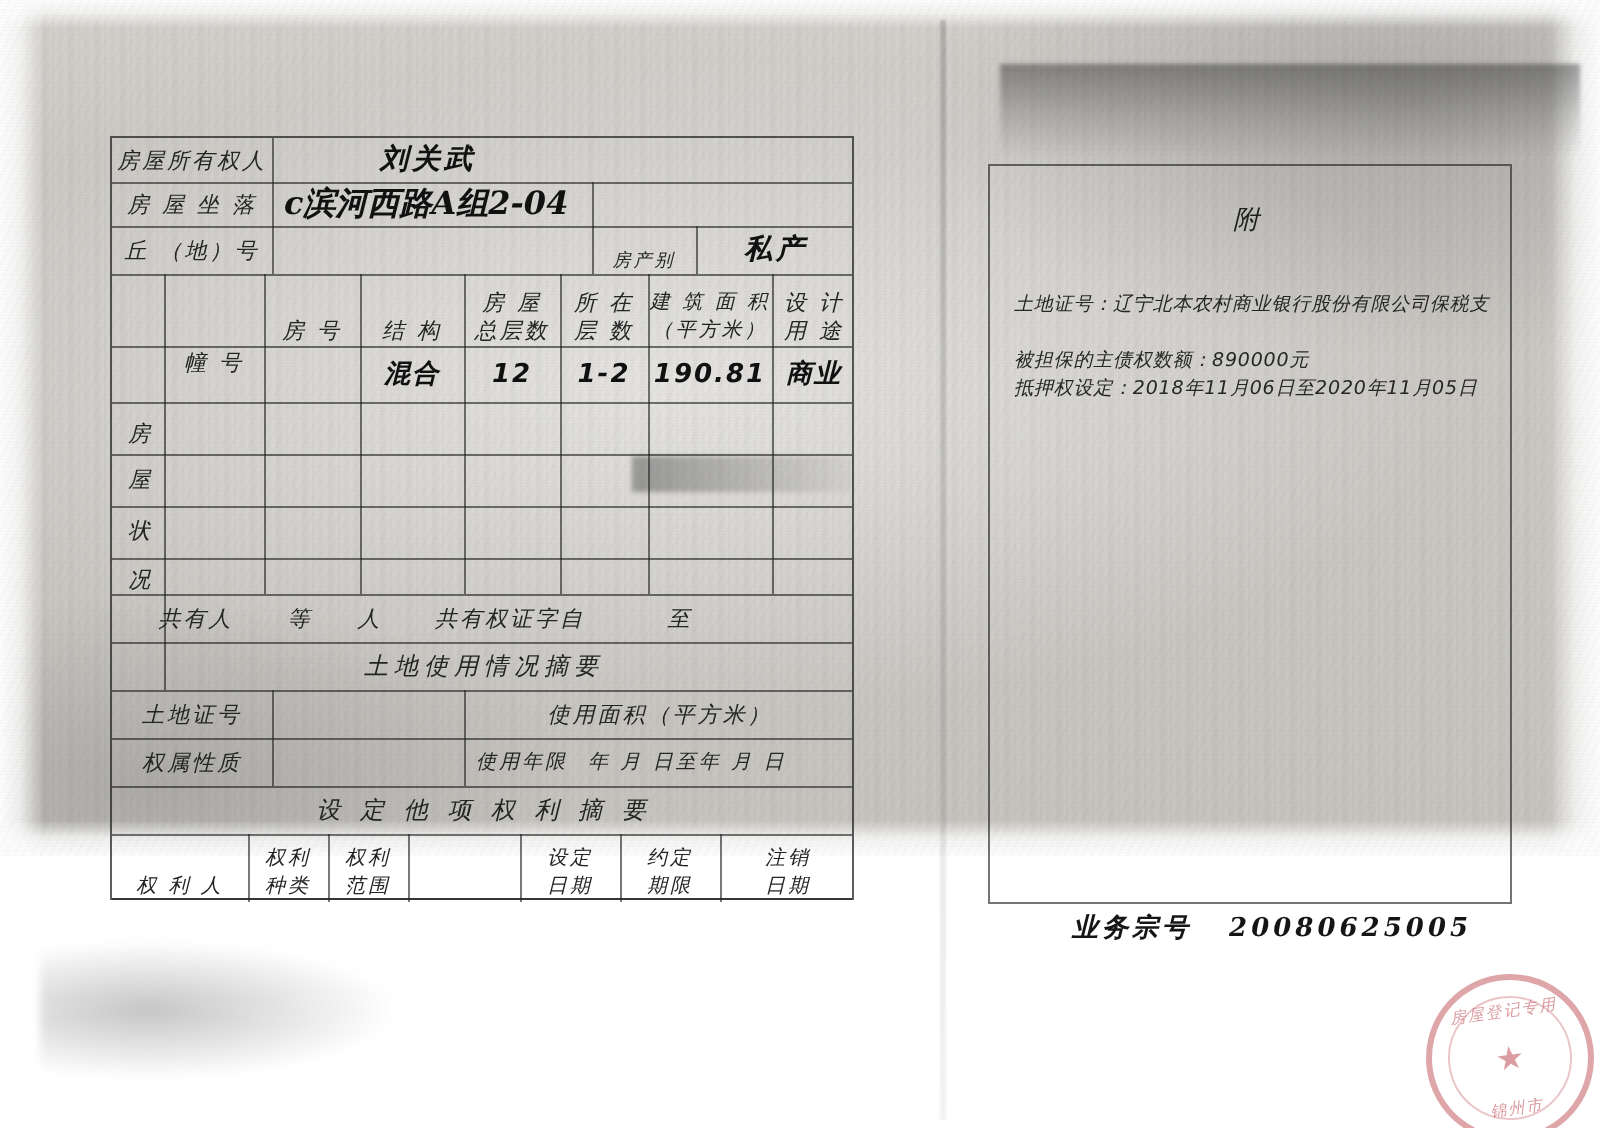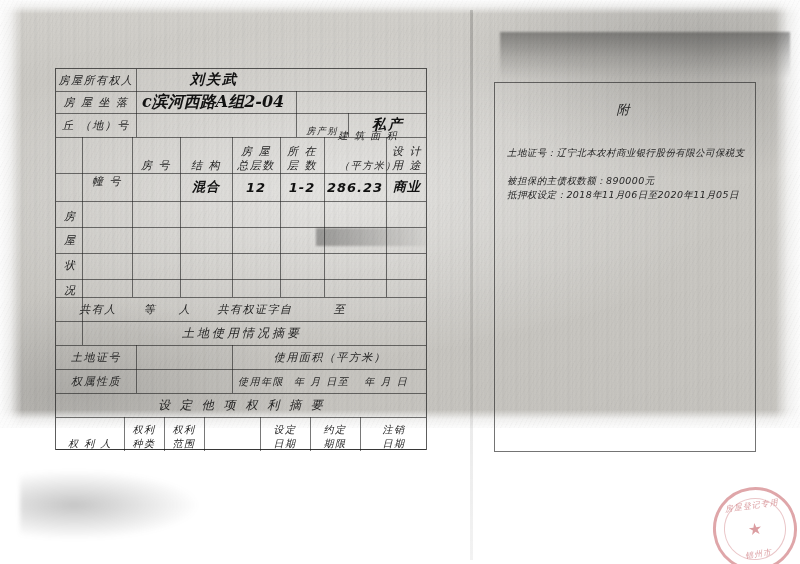--- a/index.html
+++ b/index.html
@@ -317,35 +317,35 @@
       <span></span>
     </div>
     <div class="tc lbl two" style="left:176px; top:68px; width:48px; height:36px">
       <span>房 屋</span>
       <span>总层数</span>
     </div>
     <div class="tc lbl two" style="left:224px; top:68px; width:44px; height:36px">
       <span>所 在</span>
       <span>层 数</span>
     </div>
-    <div class="tc lbl two" style="left:281px; top:68px; width:62px; height:36px; font-size:10px;gap:16px;">
+    <div class="tc lbl two" style="left:268px; top:68px; width:62px; height:36px; font-size:10px;">
       <span>建 筑 面 积</span>
       <span>（平方米）</span>
     </div>
     <div class="tc lbl two" style="left:330px; top:68px; width:42px; height:36px">
       <span>设 计</span>
       <span>用 途</span>
     </div>
 
     <div class="tc val" style="left:26px;  top:104px; width:50px; height:28px"></div>
     <div class="tc val" style="left:76px;  top:104px; width:48px; height:28px"></div>
     <div class="tc val" style="left:124px; top:104px; width:52px; height:28px">混合</div>
     <div class="tc val" style="left:176px; top:104px; width:48px; height:28px">12</div>
     <div class="tc val" style="left:224px; top:104px; width:44px; height:28px">1-2</div>
-    <div class="tc val" style="left:268px; top:104px; width:62px; height:28px">286.23</div>
+    <div class="tc val" style="left:268px; top:104px; width:62px; height:28px">190.81</div>
     <div class="tc val" style="left:330px; top:104px; width:42px; height:28px">商业</div>
 
     <div class="tc lbl" style="left:0; top:252px; width:372px; height:24px; font-size:12px; letter-spacing:3px;">土地使用情况摘要</div>
 
     <div class="tc lbl" style="left:0;   top:228px; width:372px; height:24px; justify-content:flex-start; padding-left:10px; gap:0;">
       <span style="display:inline-block;width:64px;text-align:center;">共有人</span>
       <span style="display:inline-block;width:40px;text-align:center;">等</span>
       <span style="display:inline-block;width:30px;text-align:center;">人</span>
       <span style="display:inline-block;width:110px;text-align:center;">共有权证字自</span>
       <span style="display:inline-block;width:60px;text-align:center;">至</span>
@@ -354,21 +354,21 @@
     <div class="vline" style="left:80px;  top:276px; height:48px"></div>
     <div class="vline" style="left:176px; top:276px; height:48px"></div>
     <div class="tc lbl" style="left:0;   top:276px; width:80px;  height:24px">土地证号</div>
     <div class="tc lbl" style="left:80px;  top:276px; width:96px;  height:24px"></div>
     <div class="tc lbl" style="left:176px; top:276px; width:196px; height:24px; font-size:11px;">使用面积（平方米）</div>
 
     <div class="tc lbl" style="left:0;   top:300px; width:80px;  height:24px">权属性质</div>
     <div class="tc lbl" style="left:80px;  top:300px; width:96px;  height:24px"></div>
     <div class="tc lbl" style="left:176px; top:300px; width:196px; height:24px; font-size:10px; justify-content:flex-start; padding-left:6px;">
       <span style="margin-right:10px;">使用年限</span>
-      <span style="margin-right:15px;">年   月   日至</span>
+      <span style="margin-right:0;">年   月   日至</span>
       <span>年   月   日</span>
     </div>
 
     <div class="tc lbl" style="left:0; top:324px; width:372px; height:24px; font-size:12px; letter-spacing:3px;">设 定 他 项 权 利 摘 要</div>
 
     <div class="hline" style="top:348px"></div>
     <div class="vline" style="left:68px;  top:348px; height:34px"></div>
     <div class="vline" style="left:108px; top:348px; height:34px"></div>
     <div class="vline" style="left:148px; top:348px; height:34px"></div>
     <div class="vline" style="left:204px; top:348px; height:34px"></div>
@@ -402,20 +402,24 @@
   </div>
 
   <div id="annex">
     <div id="annexTitle">附</div>
     <div class="annexLine" style="top:64px">土地证号：辽宁北本农村商业银行股份有限公司保税支</div>
     <div class="annexLine" style="top:78px"></div>
     <div class="annexLine" style="top:92px">被担保的主债权数额：890000元</div>
     <div class="annexLine" style="top:106px">抵押权设定：2018年11月06日至2020年11月05日</div>
   </div>
 
+  <div id="bizno">
+    <span>业务宗号</span>
+    <span style="margin-left:12px;">20080625005</span>
+  </div>
 
   <div id="seal">
     <div class="inner"></div>
     <div class="txt">房屋登记专用</div>
     <div class="star">★</div>
     <div class="txt2">锦州市</div>
   </div>
 
 </div>
 

